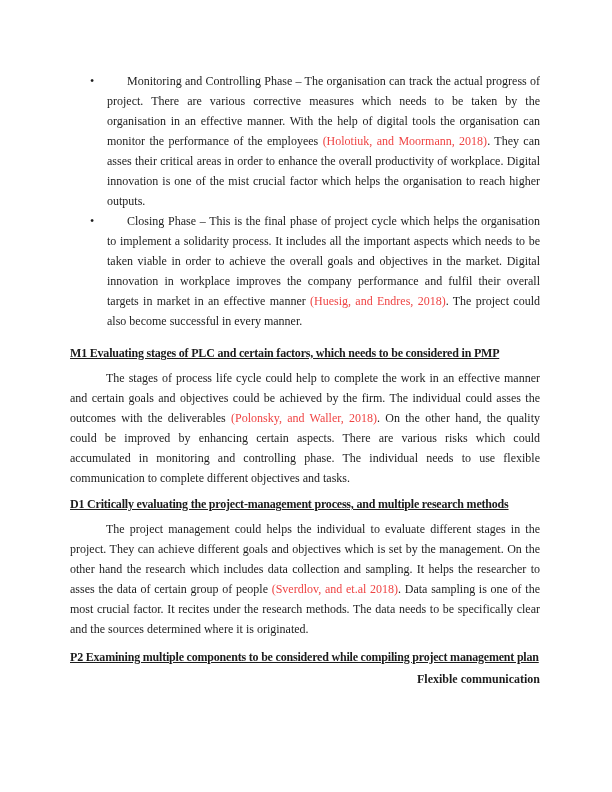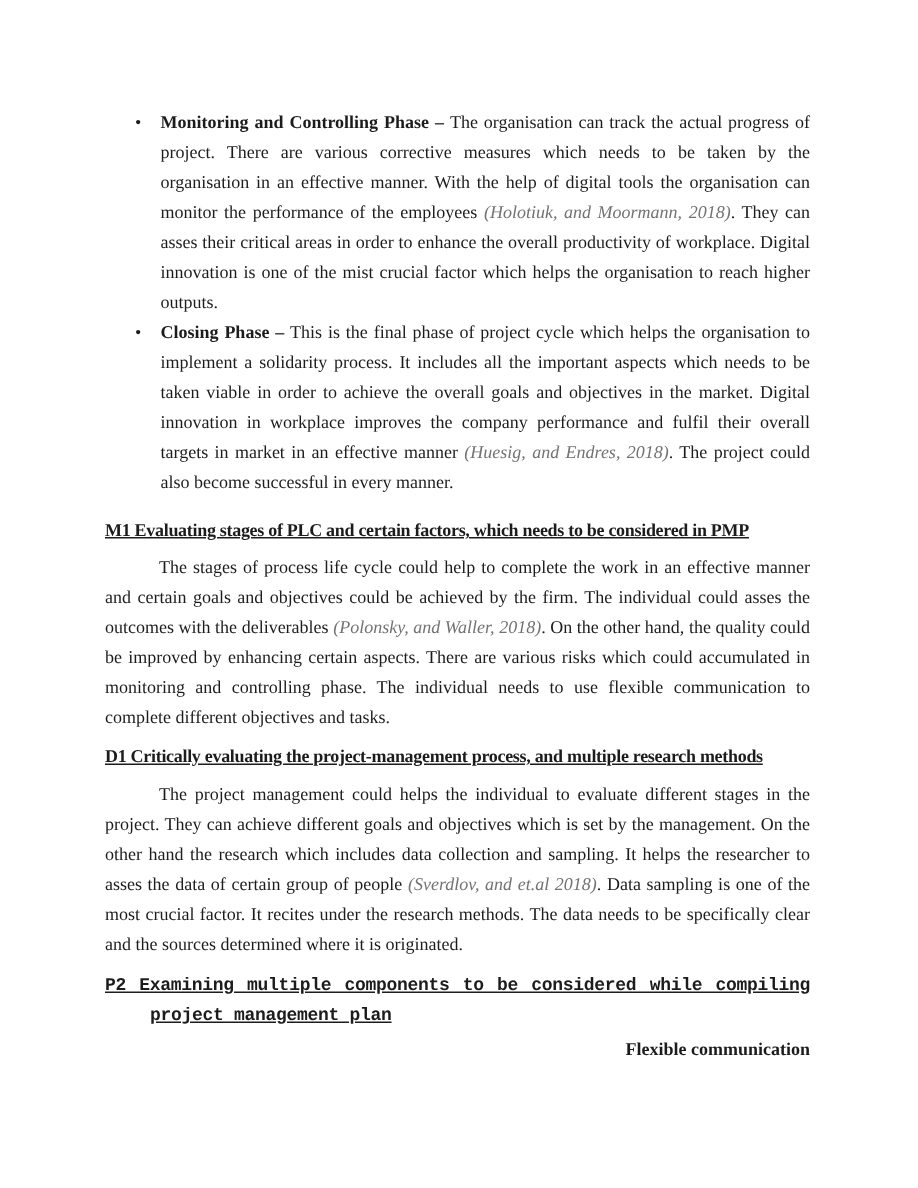--- a/index.html
+++ b/index.html
@@ -26,35 +26,34 @@
     position: relative;
     padding-left: 37px;
     margin: 0;
   }
   .bullet-item .marker {
     position: absolute;
     left: 20px;
     top: 0;
     font-size: 12px;
   }
-  .bold { font-weight: bold; }
-  .cite { color: #737373; font-style: italic; }
+  .bold { font-weight: normal; margin-left: 20px; }
+  .cite { color: #ef4444; }
   .heading {
     font-weight: bold;
     text-decoration: underline;
     margin: 0;
     letter-spacing: -0.2px;
   }
   .sec-m1 .heading { margin: 12px 0 5px 0; }
   .sec-d1 .heading { margin: 6px 0 5px 0; font-family: Liberation Serif, serif; }
   .sec-p2 .heading { margin: 8px 0 0 0; }
   .heading.hang {
     padding-left: 30px;
     text-indent: -30px;
-    font-family: Liberation Mono, monospace;
   }
   .body-para {
     margin: 0;
     text-indent: 36px;
   }
   .subheading {
     font-weight: bold;
     margin: 2px 0 0 0;
     text-align: right;
   }

